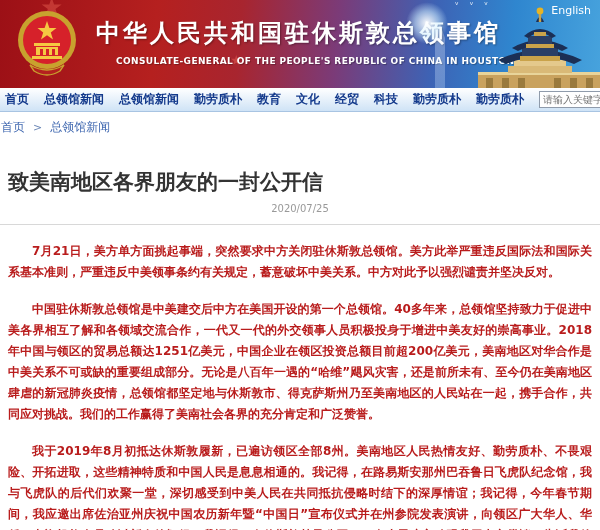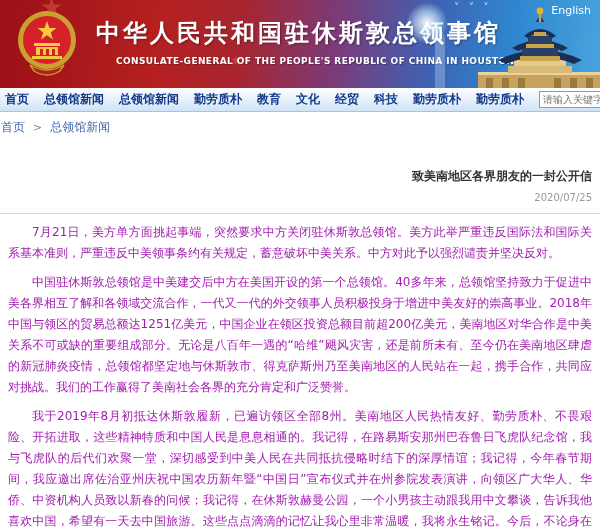--- a/index.html
+++ b/index.html
@@ -30,24 +30,24 @@
   .search-input { width:86px; height:17px; font-size:10px; padding:0 3px; border:1px solid #8f9bab; background:#fff; color:#333; }
   .search-input::placeholder { color:#777; }
 
   
   .breadcrumb { display:flex; align-items:center; gap:8px; padding:7px 0 6px 1px; font-size:12px; color:#4068b0; background:#fff; }
   .breadcrumb a { color:#4068b0; text-decoration:none; }
   .crumb-sep { color:#6b86b5; font-size:11px; }
 
   
   .article { padding:0 8px; }
-  .article-title { margin-top:26px; text-align:right; font-size:12px; font-weight:bold; color:#333; }
-  .article-date { margin-top:7px; text-align:right; font-size:10px; color:#999; }
+  .article-title { margin-top:26px; text-align:left; font-size:21px; font-weight:bold; color:#333; }
+  .article-date { margin-top:7px; text-align:center; font-size:10px; color:#999; }
   .divider { border:none; border-top:1px solid #d8d8d8; margin:10px -8px 4px -8px; }
-  .article-body p { font-size:12px; color:#a21caf; line-height:21px; text-align:justify; text-indent:2em; margin-top:8px; }
+  .article-body p { font-size:12px; color:#b91c1c; line-height:21px; text-align:justify; text-indent:2em; margin-top:16px;font-weight:bold; }
 </style>
 </head>
 <body>
 
 <div class="banner">
   <span class="banner-star" style="left:40px; top:-8px;">★</span>
   <span class="banner-star" style="left:230px; top:52px; font-size:14px;">★</span>
 
   <svg class="emblem" viewBox="0 0 62 68">
     <circle cx="31" cy="31" r="29" fill="#c8a22e"></circle>

